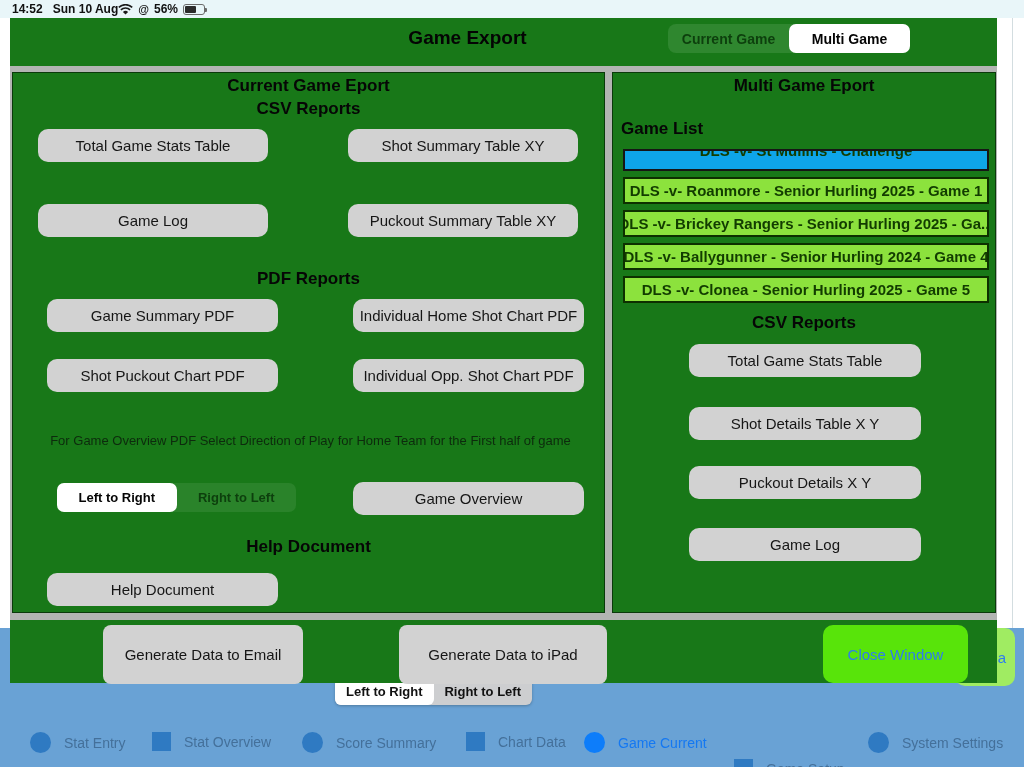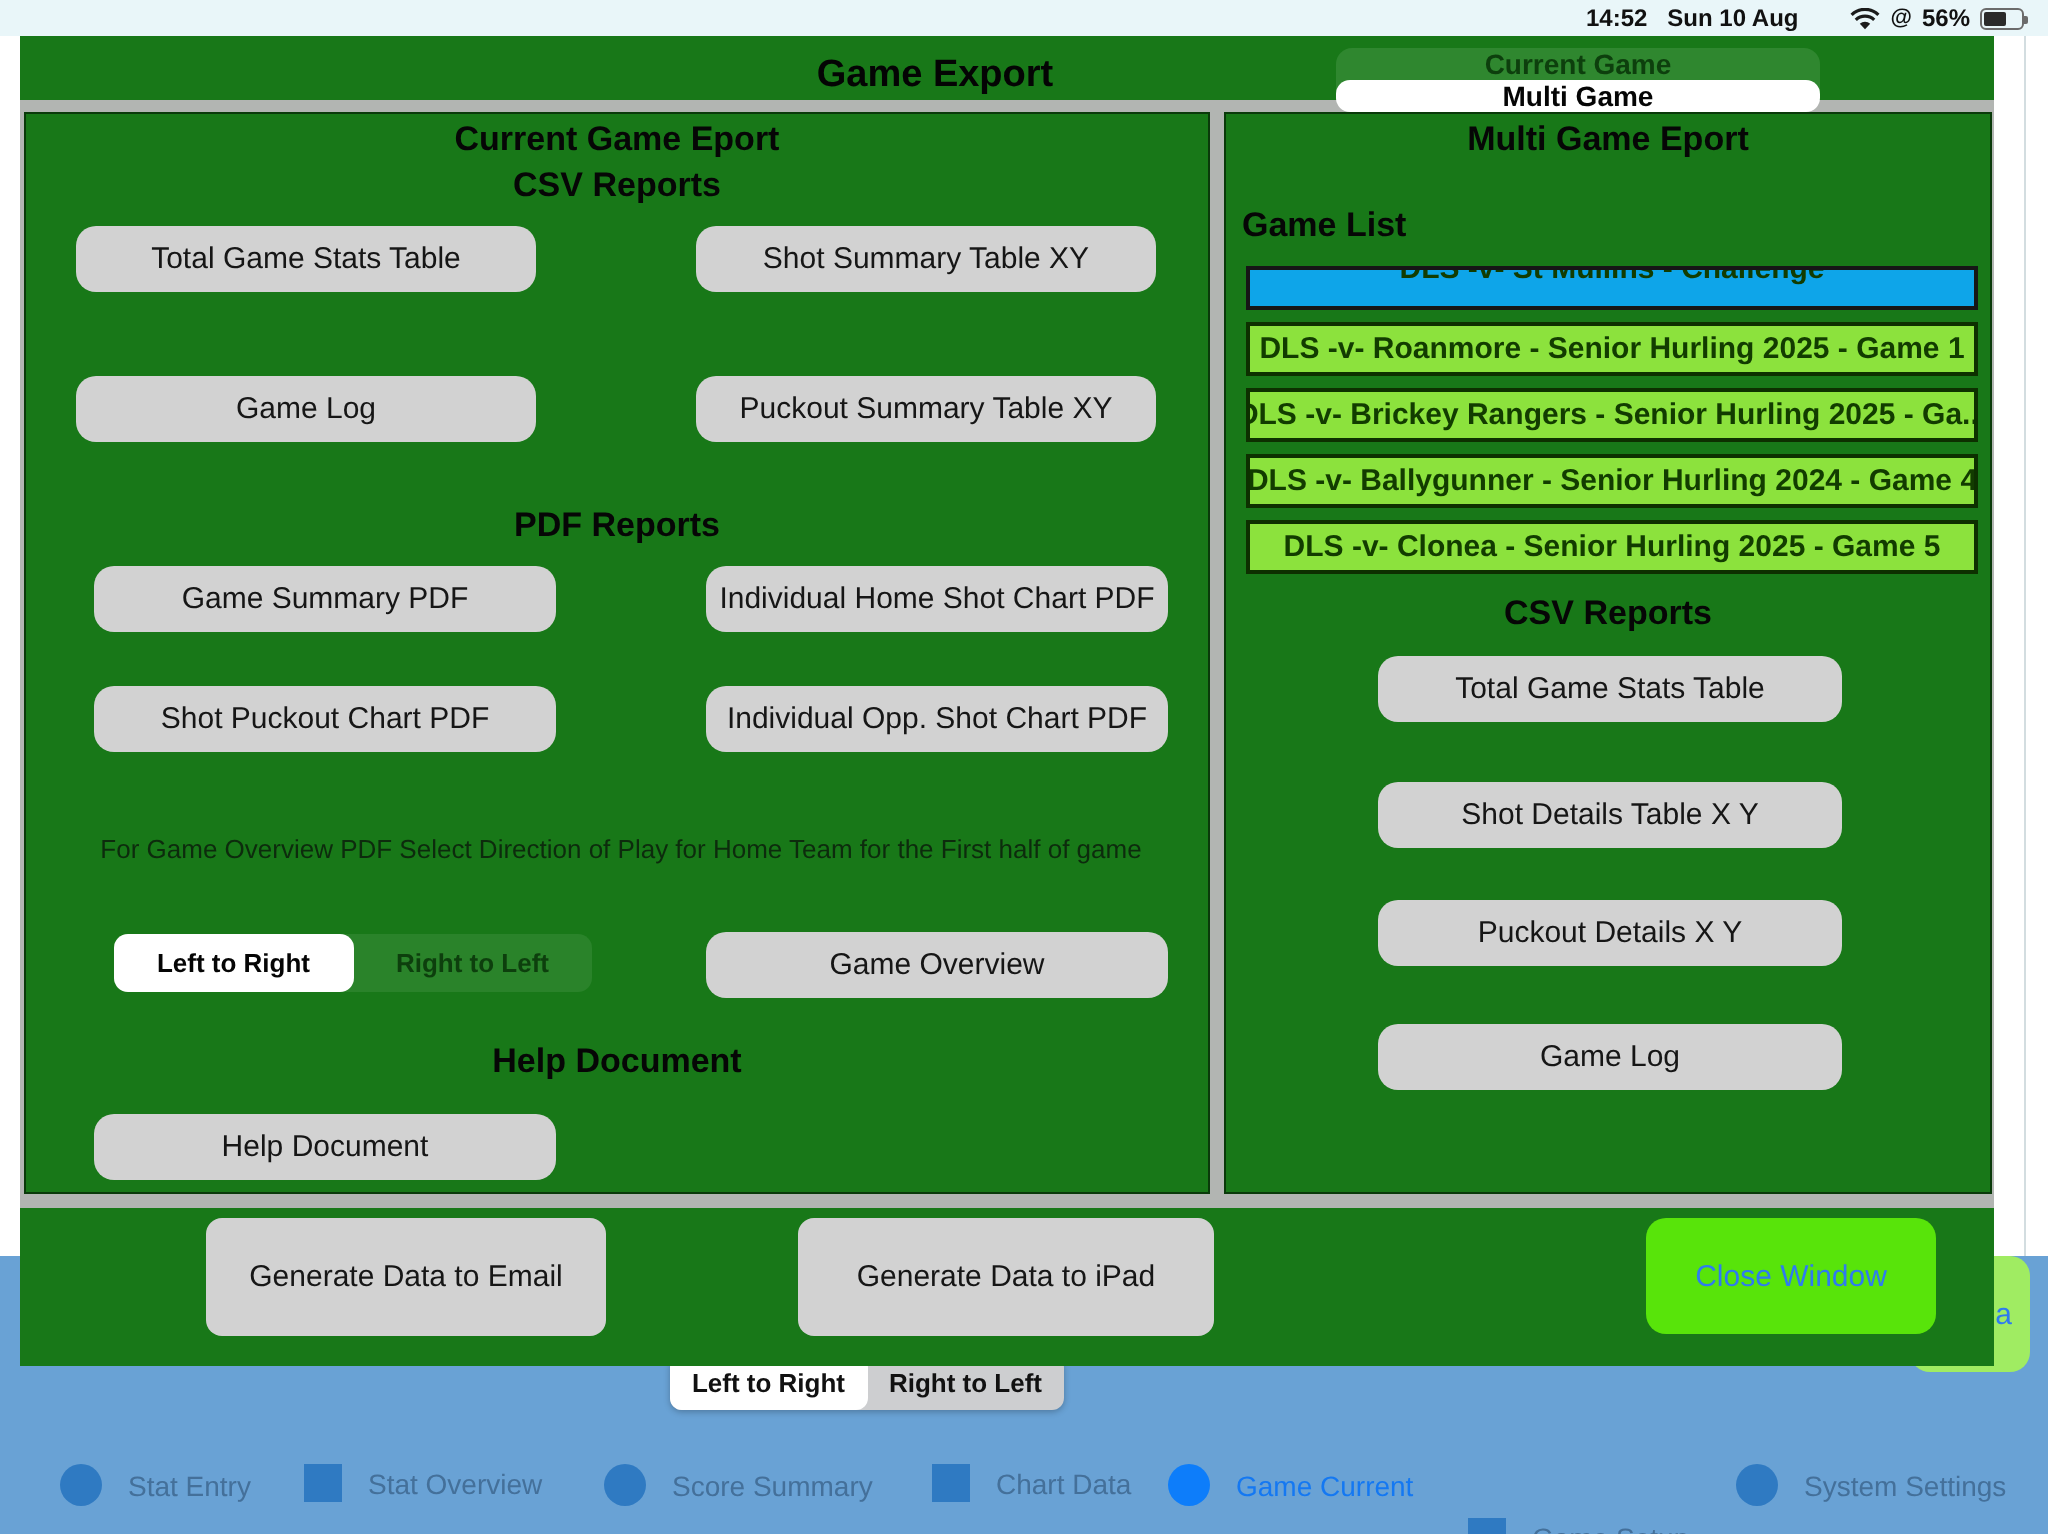--- a/index.html
+++ b/index.html
@@ -1,22 +1,22 @@
 <!DOCTYPE html>
 <html><head>
 <meta charset="utf-8">
 <style>
   * { margin:0; padding:0; box-sizing:border-box; }
   html,body { width:1024px; height:767px; overflow:hidden; }
   body { font-family:"Liberation Sans", sans-serif; background:#ffffff; position:relative; }
 
   
   .statusbar { position:absolute; left:0; top:0; width:1024px; height:18px; background:#e9f6f9;
-               display:flex; justify-content:flex-end; align-items:center; padding:0 12px;
-               font-size:12px; font-weight:700; color:#111; z-index:5;gap:26px; }
+               display:flex; justify-content:flex-start; align-items:center; padding:0 12px;
+               font-size:12px; font-weight:700; color:#111; z-index:5; }
   .statusbar .left { display:flex; gap:10px; }
   .statusbar .right { display:flex; align-items:center; gap:5px; font-weight:600; }
   .batt { width:22px; height:11px; border:1px solid #6b6b6b; border-radius:3px; position:relative; background:#e9f6f9; }
   .batt .fill { position:absolute; left:1px; top:1px; bottom:1px; width:56%; background:#2b2b2b; border-radius:1px; }
   .batt:after { content:""; position:absolute; right:-3px; top:3px; width:2px; height:4px; background:#6b6b6b; border-radius:0 1px 1px 0; }
 
   
   .blue-bg { position:absolute; left:0; top:628px; width:1024px; height:139px; background:#69a2d5; z-index:1; }
   .underlay-line { position:absolute; left:1012px; top:18px; width:1px; height:610px; background:#d3dde0; z-index:1; }
 
@@ -33,24 +33,24 @@
   .tabbar { position:absolute; left:0; top:718px; width:1024px; height:49px; z-index:2; }
   .tab { position:absolute; top:14px; display:flex; align-items:center; gap:13px;
          font-size:14px; color:#44709a; }
   .tab .circle-ic { width:21px; height:21px; border-radius:50%; background:#2f7ac2; }
   .tab .square-ic { width:19px; height:19px; background:#2f7ac2; }
   .tab.selected { color:#1478f2; }
   .tab.selected .circle-ic { background:#0d7dfa; }
 
   
   .modal { position:absolute; left:10px; top:18px; width:987px; height:665px; background:#187818; z-index:3; }
-  .modal-header { position:relative; height:32px; }
+  .modal-header { position:relative; height:48px; }
   .modal-title { line-height:40px; text-align:center; padding-right:72px; font-size:19px; font-weight:700; color:#040404; }
   .top-seg { position:absolute; right:87px; top:6px; width:242px; height:29px; background:#2f872f;
-             border-radius:8px; display:flex;flex-direction:column; }
+             border-radius:8px; display:flex; }
   .top-seg .seg { flex:1; display:flex; align-items:center; justify-content:center; font-size:14px; font-weight:700; color:#0d3f0d; }
   .top-seg .seg.on { background:#ffffff; border-radius:7px; color:#050505; }
 
   .hdiv { height:6px; background:#b2b5b2; }
   .content { position:relative; height:541px; background:#b2b5b2; }
   .panel { position:absolute; top:0; height:541px; background:#187818; border:1px solid #0a3a0a; }
   .panel.left { left:2px; width:593px; }
   .panel.right { left:602px; width:384px; }
 
   .hd { position:absolute; left:0; right:0; text-align:center; font-size:17px; font-weight:700; color:#060606; }

